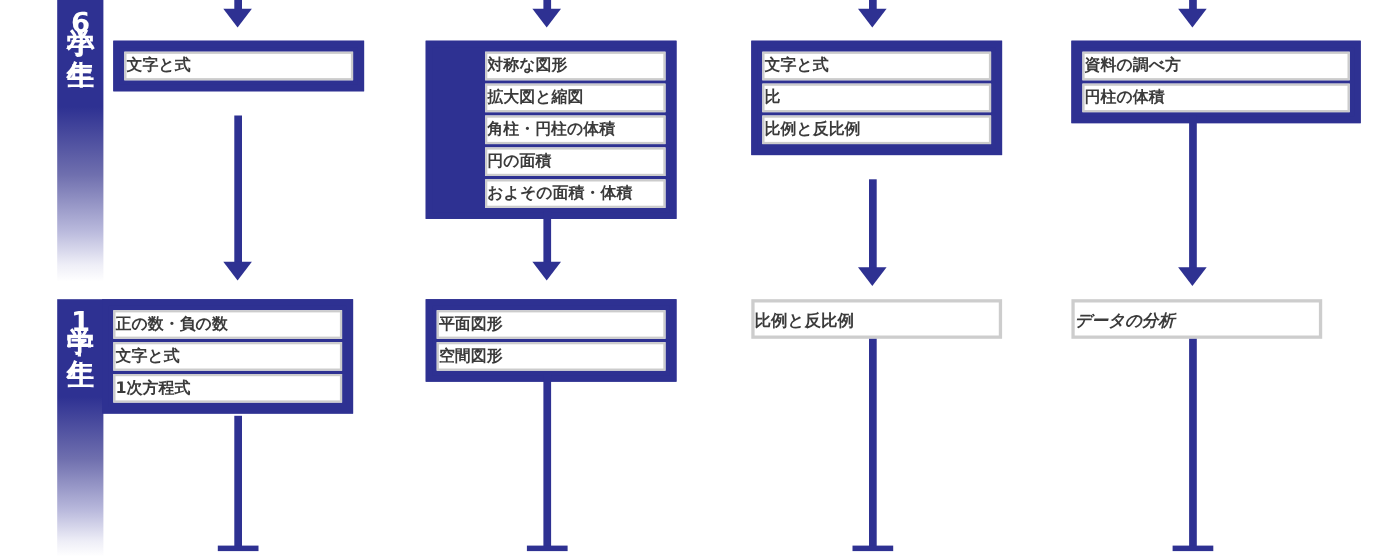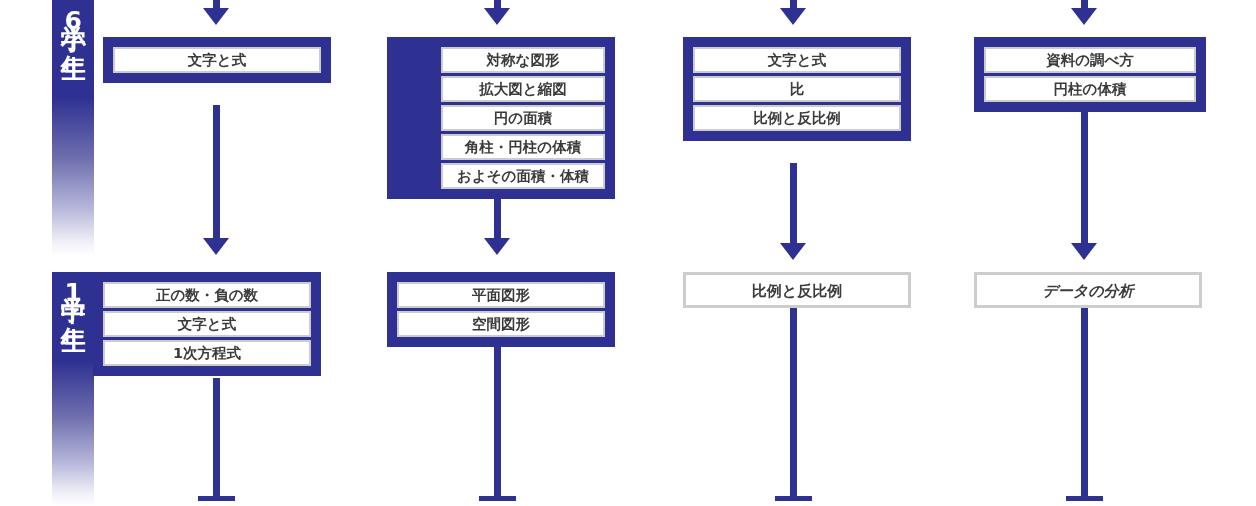--- a/index.html
+++ b/index.html
@@ -58,21 +58,20 @@
     padding: 0;
   }
 
   
   .cell {
     box-sizing: border-box;
     background: #ffffff;
     border: 2px solid #cccccc;
     height: 26px;
     line-height: 22px;
-    text-align: center;
     color: #3b3b3b;
     font-weight: bold;
     font-size: 14.5px;
     white-space: nowrap;
     overflow: hidden;
     font-family: "DejaVu Sans", "Liberation Sans", sans-serif;
   }
   .cell.standalone {
     height: 36px;
     line-height: 32px;
@@ -131,22 +130,22 @@
 
   <div class="vline" style="left:213px; top:378px; height:120px;"></div>
   <div class="arrowflat" style="left:198px; top:496px; width:37px;"></div>
 
   <div class="vline" style="left:494px; top:-6px; height:16px;"></div>
   <div class="arrowhead" style="left:484px; top:8px;"></div>
 
   <div class="group" style="left:387px; top:37px; width:228px;padding-left:48px;">
     <div class="cell">対称な図形</div>
     <div class="cell">拡大図と縮図</div>
+    <div class="cell">角柱・円柱の体積</div>
     <div class="cell">円の面積</div>
-    <div class="cell">角柱・円柱の体積</div>
     <div class="cell">およその面積・体積</div>
   </div>
 
   <div class="vline" style="left:494px; top:192px; height:50px;"></div>
   <div class="arrowhead" style="left:484px; top:238px;"></div>
 
   <div class="group" style="left:387px; top:272px; width:228px;">
     <div class="cell">平面図形</div>
     <div class="cell">空間図形</div>
   </div>
@@ -169,21 +168,21 @@
   <div class="group plain" style="left:683px; top:272px; width:228px;">
     <div class="cell standalone">比例と反比例</div>
   </div>
 
   <div class="vline" style="left:790px; top:308px; height:190px;"></div>
   <div class="arrowflat" style="left:775px; top:496px; width:37px;"></div>
 
   <div class="vline" style="left:1081px; top:-6px; height:16px;"></div>
   <div class="arrowhead" style="left:1071px; top:8px;"></div>
 
-  <div class="group" style="left:974px; top:37px; width:232px;">
+  <div class="group" style="left:974px; top:37px; width:263px;">
     <div class="cell">資料の調べ方</div>
     <div class="cell">円柱の体積</div>
   </div>
 
   <div class="vline" style="left:1081px; top:105px; height:141px;"></div>
   <div class="arrowhead" style="left:1071px; top:243px;"></div>
 
   <div class="group plain" style="left:974px; top:272px; width:228px;font-style:italic;">
     <div class="cell standalone">データの分析</div>
   </div>

